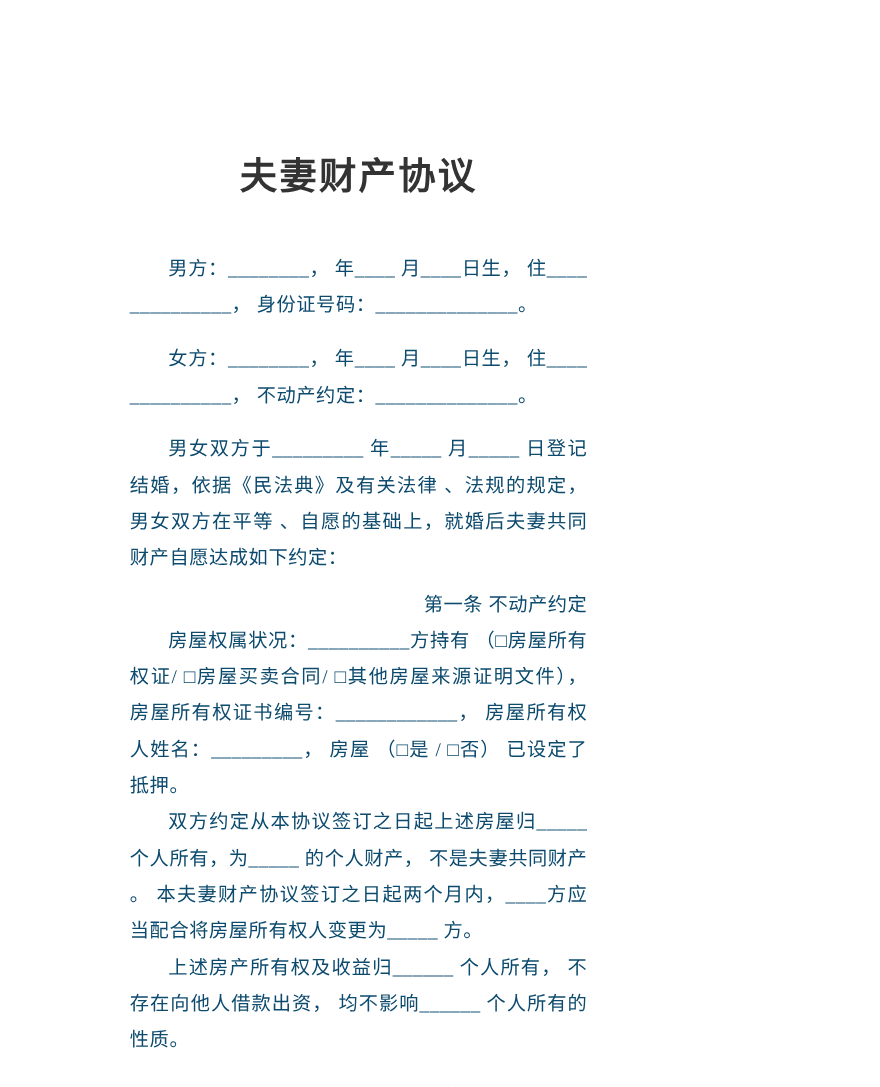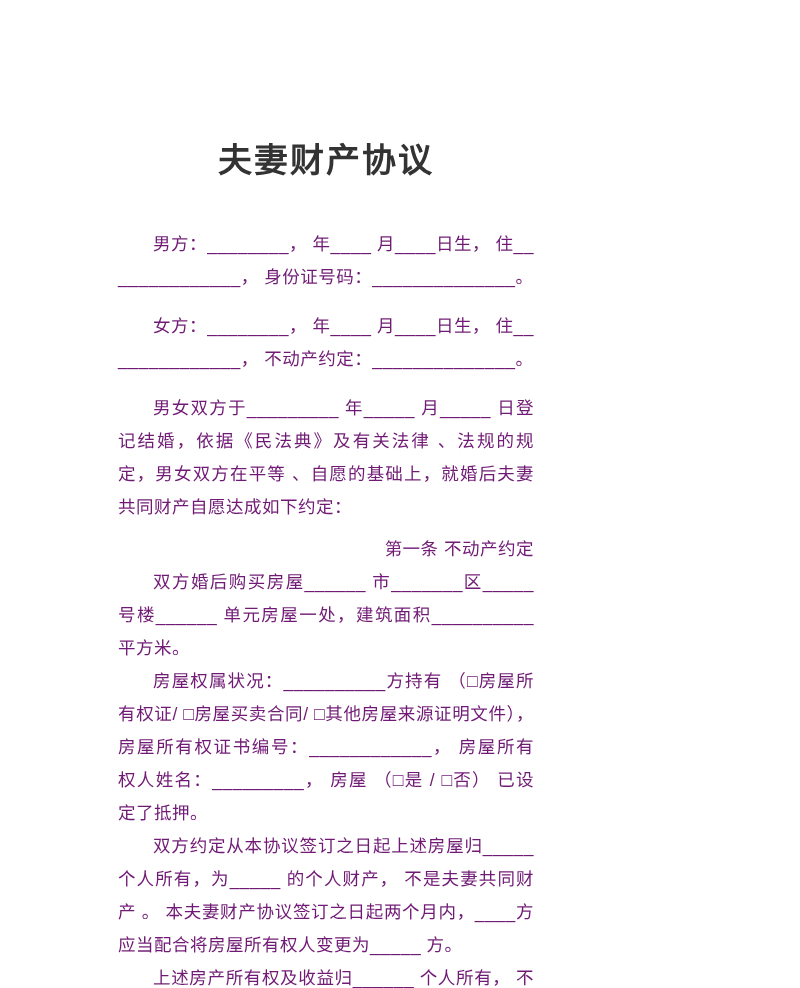--- a/index.html
+++ b/index.html
@@ -8,37 +8,37 @@
     background: #ffffff;
   }
   .page {
     position: relative;
     width: 648px;
     height: 988px;
     background: #ffffff;
     box-sizing: border-box;
     padding: 133px 114px 0 118px;
     overflow: hidden;
-    font-family: Liberation Sans, sans-serif;
+    font-family: Liberation Serif, serif;
   }
   .doc-title {
     margin: 0 0 46px 0;
     font-size: 34px;
     font-weight: 600;
     letter-spacing: 2px;
     text-align: center;
     color: #333333;
   }
   .para,
   .section-heading {
     margin: 0;
     font-size: 17.5px;
     line-height: 33px;
     letter-spacing: 0.5px;
-    color: #701a75;
+    color: #0c4a6e;
     text-align: justify;
     text-indent: 2em;
     word-break: break-all;
   }
   .para.intro {
     margin-bottom: 16px;
   }
   .para.marriage {
     margin-bottom: 9px;
   }
@@ -59,21 +59,20 @@
   <h1 class="doc-title">夫妻财产协议</h1>
 
   <p class="para intro">男方：________， 年____ 月____日生， 住______________， 身份证号码：______________。</p>
 
   <p class="para intro">女方：________， 年____ 月____日生， 住______________， 不动产约定：______________。</p>
 
   <p class="para marriage">男女双方于_________ 年_____ 月_____ 日登记结婚，依据《民法典》及有关法律 、法规的规定，男女双方在平等 、自愿的基础上，就婚后夫妻共同财产自愿达成如下约定：</p>
 
   <h2 class="section-heading">第一条 不动产约定</h2>
 
-  <p class="para">双方婚后购买房屋______ 市_______区_____号楼______ 单元房屋一处，建筑面积__________ 平方米。</p>
 
   <p class="para">房屋权属状况：__________方持有 （□房屋所有权证/ □房屋买卖合同/ □其他房屋来源证明文件）， 房屋所有权证书编号：____________， 房屋所有权人姓名：_________， 房屋 （□是 / □否） 已设定了抵押。</p>
 
   <p class="para">双方约定从本协议签订之日起上述房屋归_____ 个人所有，为_____ 的个人财产， 不是夫妻共同财产 。 本夫妻财产协议签订之日起两个月内，____方应当配合将房屋所有权人变更为_____ 方。</p>
 
   <p class="para">上述房产所有权及收益归______ 个人所有， 不存在向他人借款出资， 均不影响______ 个人所有的性质。</p>
 
 
   <h2 class="section-heading faded">第二条 车辆约定</h2>
 

